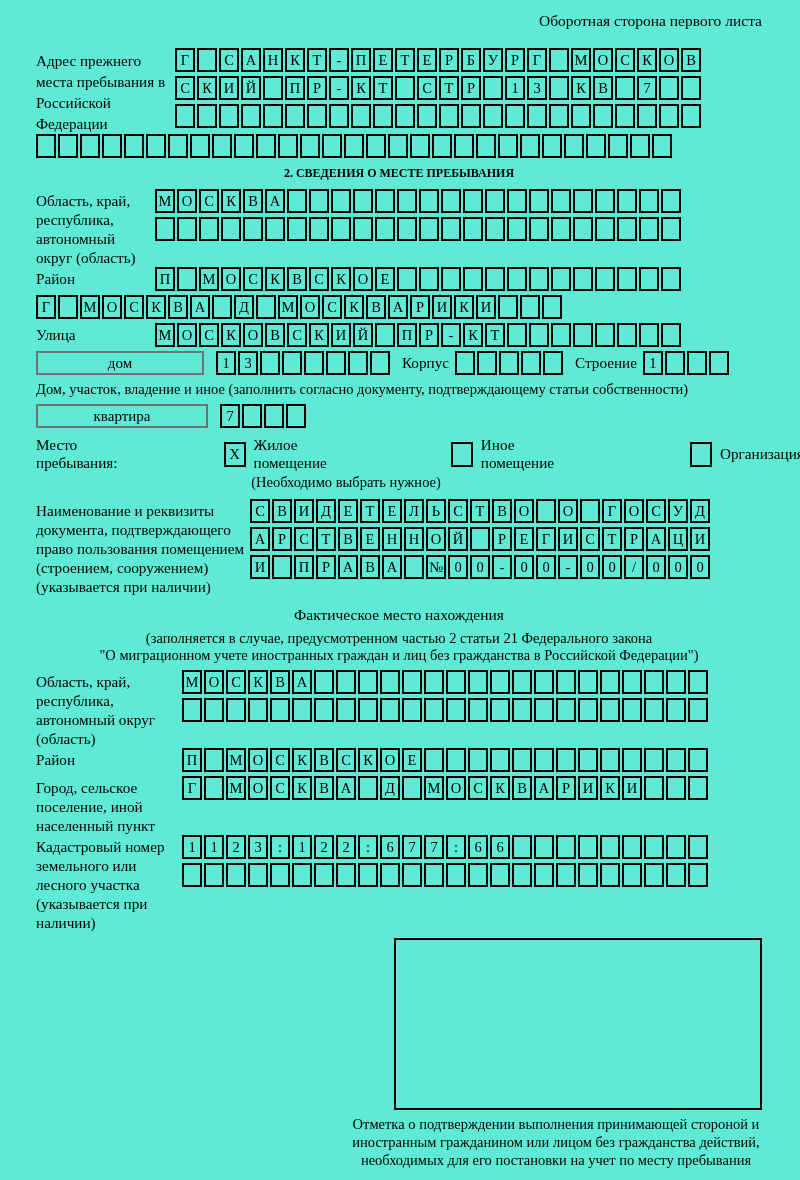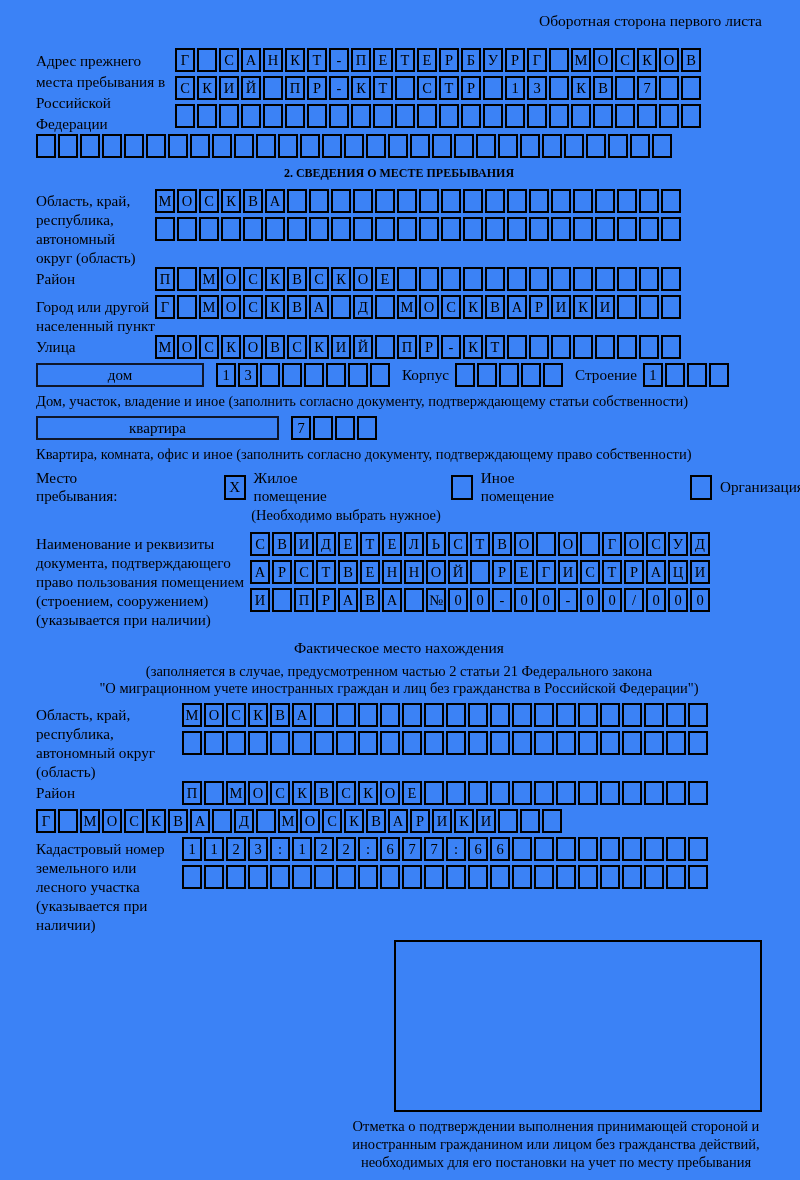--- a/index.html
+++ b/index.html
@@ -1,45 +1,45 @@
 <!DOCTYPE html>
 <html><head>
 <meta charset="utf-8">
 <style>
   * { box-sizing: border-box; }
   html, body { margin: 0; padding: 0; background: #fff; }
   .page {
     width: 800px; height: 1180px;
     font-family: "Liberation Serif", "DejaVu Serif", serif;
-    color: #000; background: #3b82f6;
+    color: #000; background: #5eead4;
     padding: 12px 38px 0 36px;
     overflow: hidden; position: relative;
   }
   .hdr { text-align: right; font-size: 15.5px; margin-bottom: 18px; }
   .frow { display: flex; align-items: flex-start; }
   .flabel { font-size: 15.2px; line-height: 21px; flex: 0 0 auto; padding-top: 2px; }
   .lbl-w139 { width: 139px; }
   .lbl-w119 { width: 119px; line-height: 19px; }
   .lbl-w214 { width: 214px; line-height: 19px; }
   .lbl-w146 { width: 146px; line-height: 19px; }
   .rows { display: flex; flex-direction: column; }
   .boxrow { display: flex; height: 24px; margin-bottom: 4px; }
   .box {
     flex: 0 0 auto; width: 20px; height: 24px;
     border: 2px solid #000; margin-right: 2px;
     display: flex; align-items: center; justify-content: center;
     font-size: 14.5px;
   }
   .widebox {
-    border: 2px solid #0f172a; height: 24px;
+    border: 2px solid #737373; height: 24px;
     display: flex; align-items: center; justify-content: center;
     font-size: 15px; flex: 0 0 auto; font-family: Liberation Serif, serif;
   }
   .w-dom { width: 168px; margin-right: 12px; }
-  .w-kv { width: 243px; margin-right: 12px; }
+  .w-kv { width: 172px; margin-right: 12px; }
   .inlbl { font-size: 15.2px; line-height: 24px; margin: 0 6px 0 10px; flex: 0 0 auto; }
   .note { font-size: 14.5px; text-align: center; margin: 0 0 6px 0; }
   .note-left { font-size: 14.5px; text-align: left; margin: 0 0 6px 0; }
   .sect { text-align: center; font-weight: bold; font-size: 12px; margin: 8px 0 8px 0; }
   .subttl { text-align: center; font-weight: normal; font-size: 15.5px; margin: 10px 0 6px 0; }
   .stayrow { display: flex; align-items: center; font-size: 15.2px; margin: 4px 0 2px 0; gap: 48px; }
   .chk {
     width: 22px; height: 25px; border: 2px solid #000;
     display: flex; align-items: center; justify-content: center;
     font-size: 15px; flex: 0 0 auto;
@@ -260,21 +260,20 @@
         <span class="box"></span>
         <span class="box"></span>
         <span class="box"></span>
         <span class="box"></span>
         <span class="box"></span>
         <span class="box"></span>
       </div>
   </div>
 
   <div class="frow">
-    <div class="flabel lbl-w119">Город или другой населенный пункт</div>
     <div class="boxrow">
         <span class="box">Г</span>
         <span class="box"></span>
         <span class="box">М</span>
         <span class="box">О</span>
         <span class="box">С</span>
         <span class="box">К</span>
         <span class="box">В</span>
         <span class="box">А</span>
         <span class="box"></span>
@@ -358,21 +357,20 @@
 
   <div class="frow mb2">
     <div class="widebox w-kv">квартира</div>
     <div class="boxrow">
         <span class="box">7</span>
         <span class="box"></span>
         <span class="box"></span>
         <span class="box"></span>
       </div>
   </div>
-  <div class="note-left">Квартира, комната, офис и иное (заполнить согласно документу, подтверждающему право собственности)</div>
 
   <div class="stayrow">
     <span>Место пребывания:</span>
     <span class="gap28" style="width:10px"></span>
     <span class="opt">
       <span class="chk">X</span>
       <span class="optlbl">Жилое помещение</span>
     </span>
     <span class="gap28"></span>
     <span class="opt">
@@ -548,20 +546,21 @@
         <span class="box"></span>
         <span class="box"></span>
         <span class="box"></span>
         <span class="box"></span>
         <span class="box"></span>
         <span class="box"></span>
       </div>
   </div>
 
   <div class="frow">
+    <div class="flabel lbl-w146">Город, сельское поселение, иной населенный пункт</div>
     <div class="boxrow">
         <span class="box">Г</span>
         <span class="box"></span>
         <span class="box">М</span>
         <span class="box">О</span>
         <span class="box">С</span>
         <span class="box">К</span>
         <span class="box">В</span>
         <span class="box">А</span>
         <span class="box"></span>

